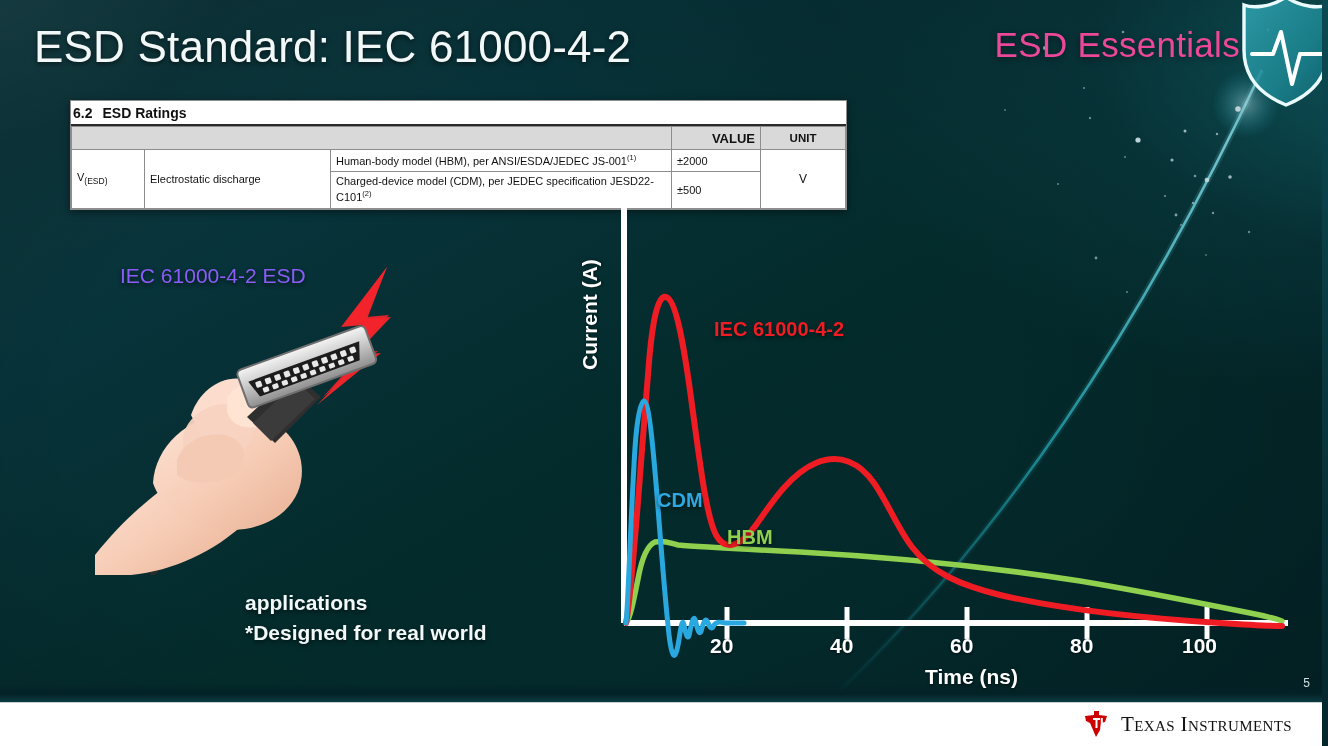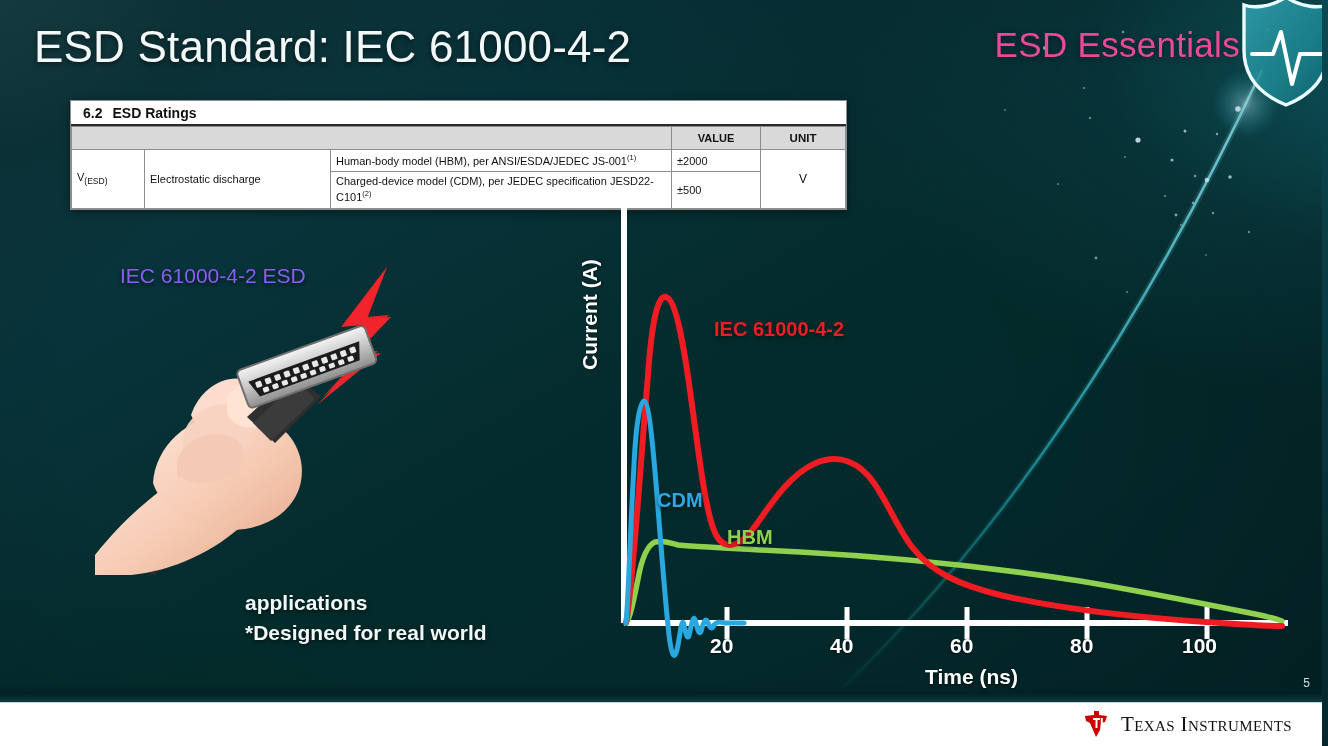--- a/index.html
+++ b/index.html
@@ -51,28 +51,28 @@
   
   .shield{position:absolute;right:-4px;top:-8px;width:92px;height:118px;}
   
   .spec{
     position:absolute;left:70px;top:100px;width:775px;
     background:#ffffff;border:1px solid #8d8d8d;
     box-shadow:0 2px 8px rgba(0,0,0,.45);
     font-family:"Liberation Sans",sans-serif;
   }
   .spec-title{
-    padding:4px 8px 3px 12px;font-weight:bold;font-size:14px;color:#111;
+    padding:4px 8px 3px 2px;font-weight:bold;font-size:14px;color:#111;
     border-bottom:2px solid #2a2a2a;
   }
   .spec-title .num{margin-right:10px;}
   table.spec-tbl{border-collapse:collapse;width:100%;font-size:11px;color:#111;}
   table.spec-tbl td,table.spec-tbl th{border:1px solid #8d8d8d;padding:3px 5px;}
   .hdr-row td{background:#d9d9d9;height:16px;}
-  .hdr-val{text-align:center;font-weight:bold;font-size:11px;width:78px;}
+  .hdr-val{text-align:right;font-weight:bold;font-size:13px;width:78px;}
   .hdr-unit{text-align:center;font-weight:bold;font-size:11.5px;width:74px;}
   .c-sym{width:62px;text-align:left;vertical-align:middle;font-size:11px;}
   .c-sym sub{font-size:8.5px;}
   .c-param{width:175px;vertical-align:middle;}
   .c-desc{line-height:1.25;}
   .c-val{text-align:left;vertical-align:middle;margin-top:35px;}
   .c-unit{text-align:center;vertical-align:middle;font-size:12px;}
   sup{font-size:7.5px;vertical-align:super;}
   
   .esd-label{

